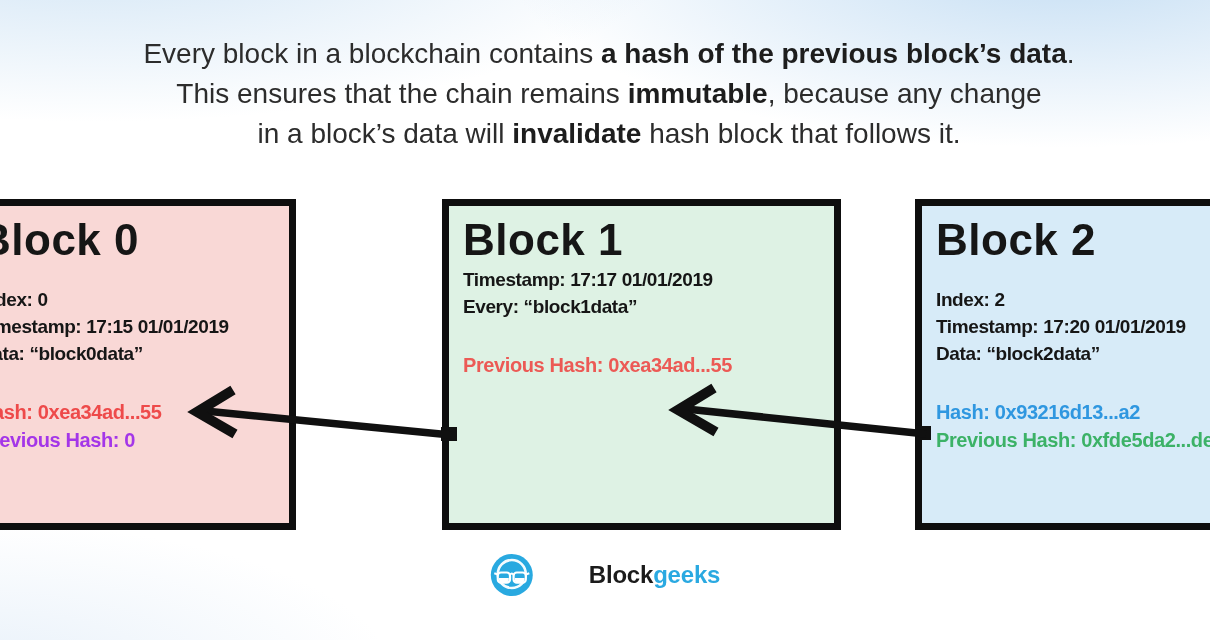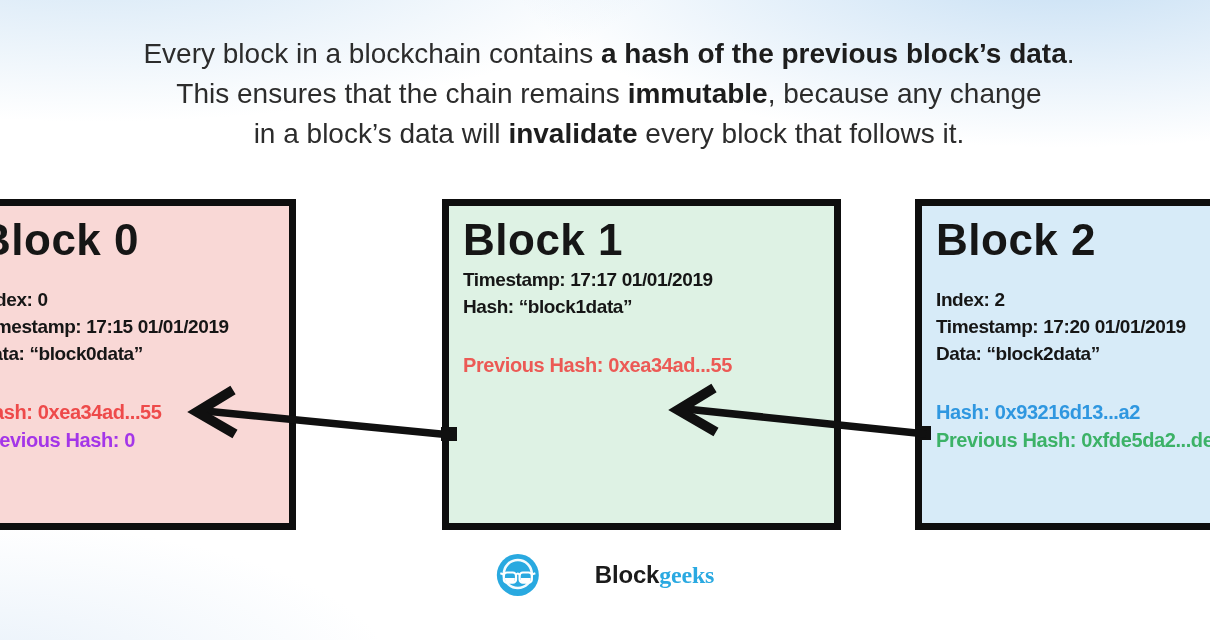--- a/index.html
+++ b/index.html
@@ -53,48 +53,48 @@
     pointer-events:none;
   }
   
   .logo{
     position:absolute;top:553px;left:50%;
     transform:translateX(-50%);
     display:flex;align-items:center;gap:11px;
   }
   .logo-text{font-size:24px;font-weight:700;letter-spacing:-0.2px;line-height:44px;}
   .logo-black{color:#1b1b1b;margin-left:44px;}
-  .logo-blue{color:#2aa9e1;font-family:Liberation Serif, serif;}
+  .logo-blue{color:#2aa9e1;}
 </style>
 </head>
 <body>
 
 <div class="canvas">
 
   <div class="header">
     <div><span>Every block in a blockchain contains </span><b>a hash of the previous block’s data</b><span>.</span></div>
     <div><span>This ensures that the chain remains </span><b>immutable</b><span>, because any change</span></div>
-    <div><span>in a block’s data will </span><b>invalidate</b><span> every block that follows it.</span></div>
+    <div><span>in a block’s data will </span><b>invalidate</b><span> hash block that follows it.</span></div>
   </div>
 
   <div class="block block-0" style="background-color: rgb(249, 216, 214);">
     <div class="block-title">Block 0</div>
     <div class="block-line first-line">Index: 0</div>
     <div class="block-line">Timestamp: 17:15 01/01/2019</div>
     <div class="block-line">Data: “block0data”</div>
     <div class="hash-group">
       <div class="hash-line" style="color: rgb(238, 74, 74);">Hash: 0xea34ad...55</div>
       <div class="hash-line" style="color: rgb(164, 54, 232);">Previous Hash: 0</div>
     </div>
   </div>
 
   <div class="block block-1" style="background-color: rgb(222, 242, 228);">
     <div class="block-title">Block 1</div>
     <div class="block-line">Timestamp: 17:17 01/01/2019</div>
-    <div class="block-line">Hash: “block1data”</div>
+    <div class="block-line">Every: “block1data”</div>
     <div class="hash-group">
       <div class="hash-line" style="color: rgb(236, 90, 85);">Previous Hash: 0xea34ad...55</div>
     </div>
   </div>
 
   <div class="block block-2" style="background-color: rgb(215, 235, 248);">
     <div class="block-title">Block 2</div>
     <div class="block-line first-line">Index: 2</div>
     <div class="block-line">Timestamp: 17:20 01/01/2019</div>
     <div class="block-line">Data: “block2data”</div>

